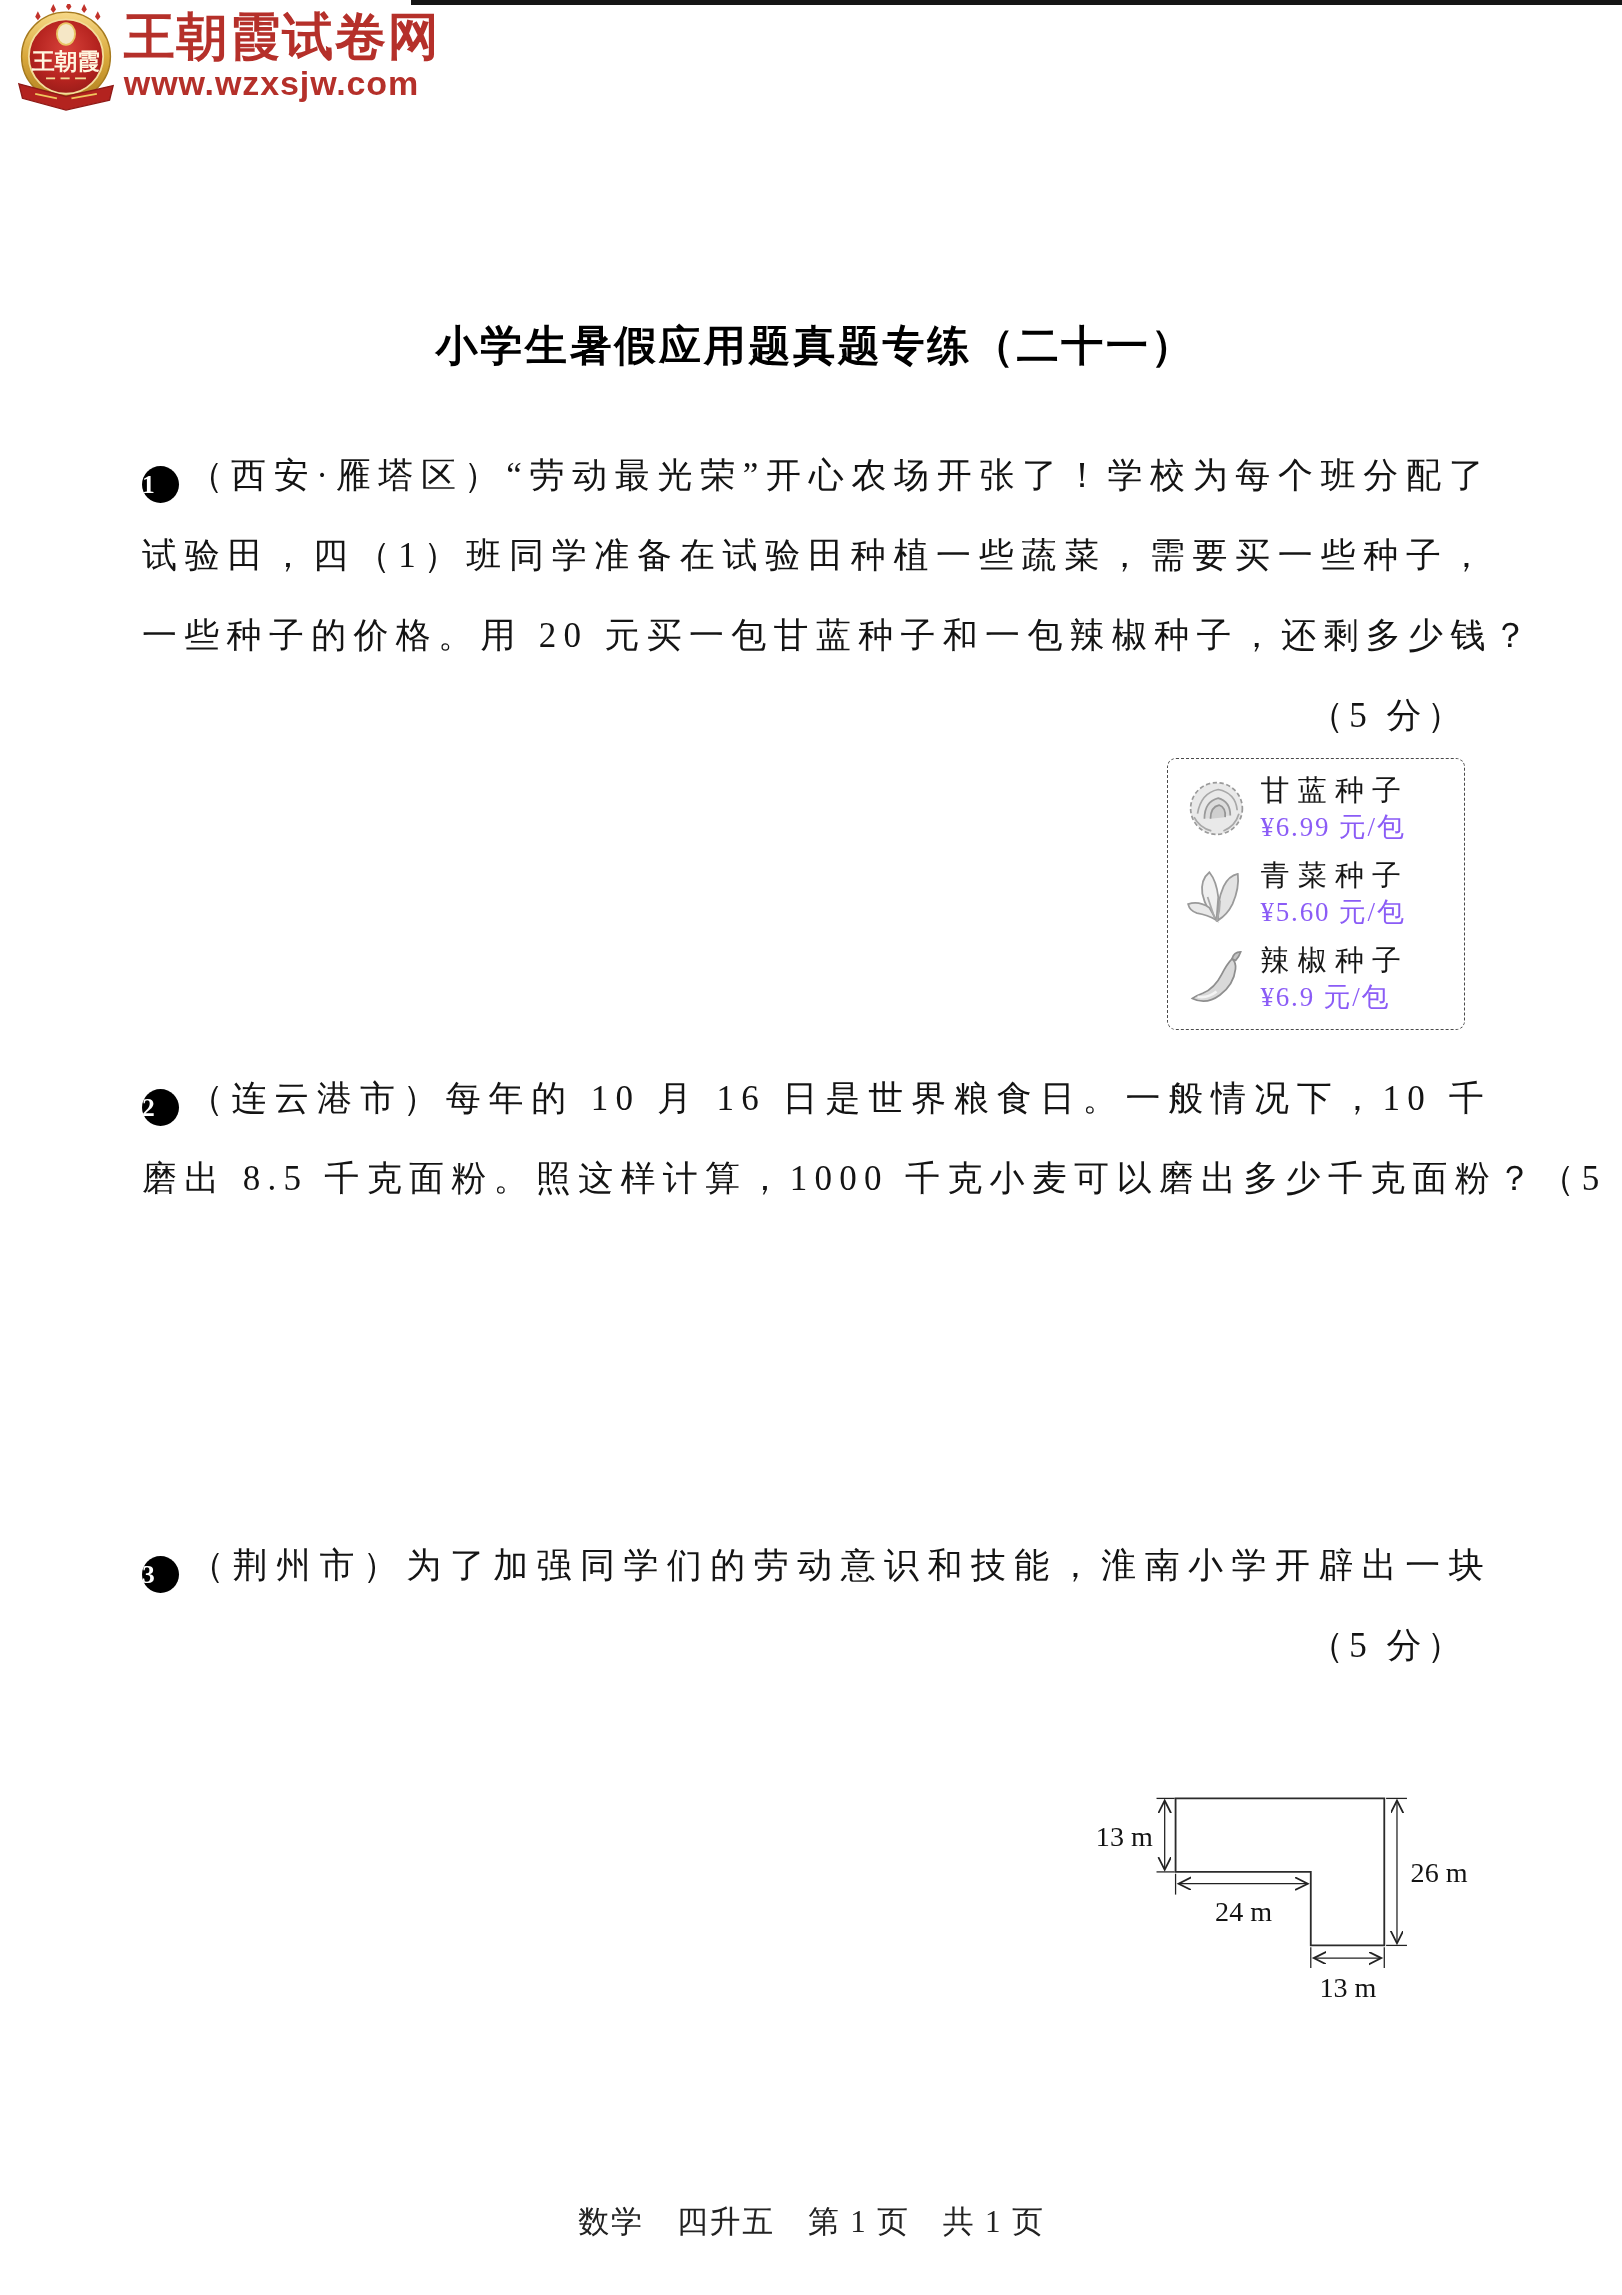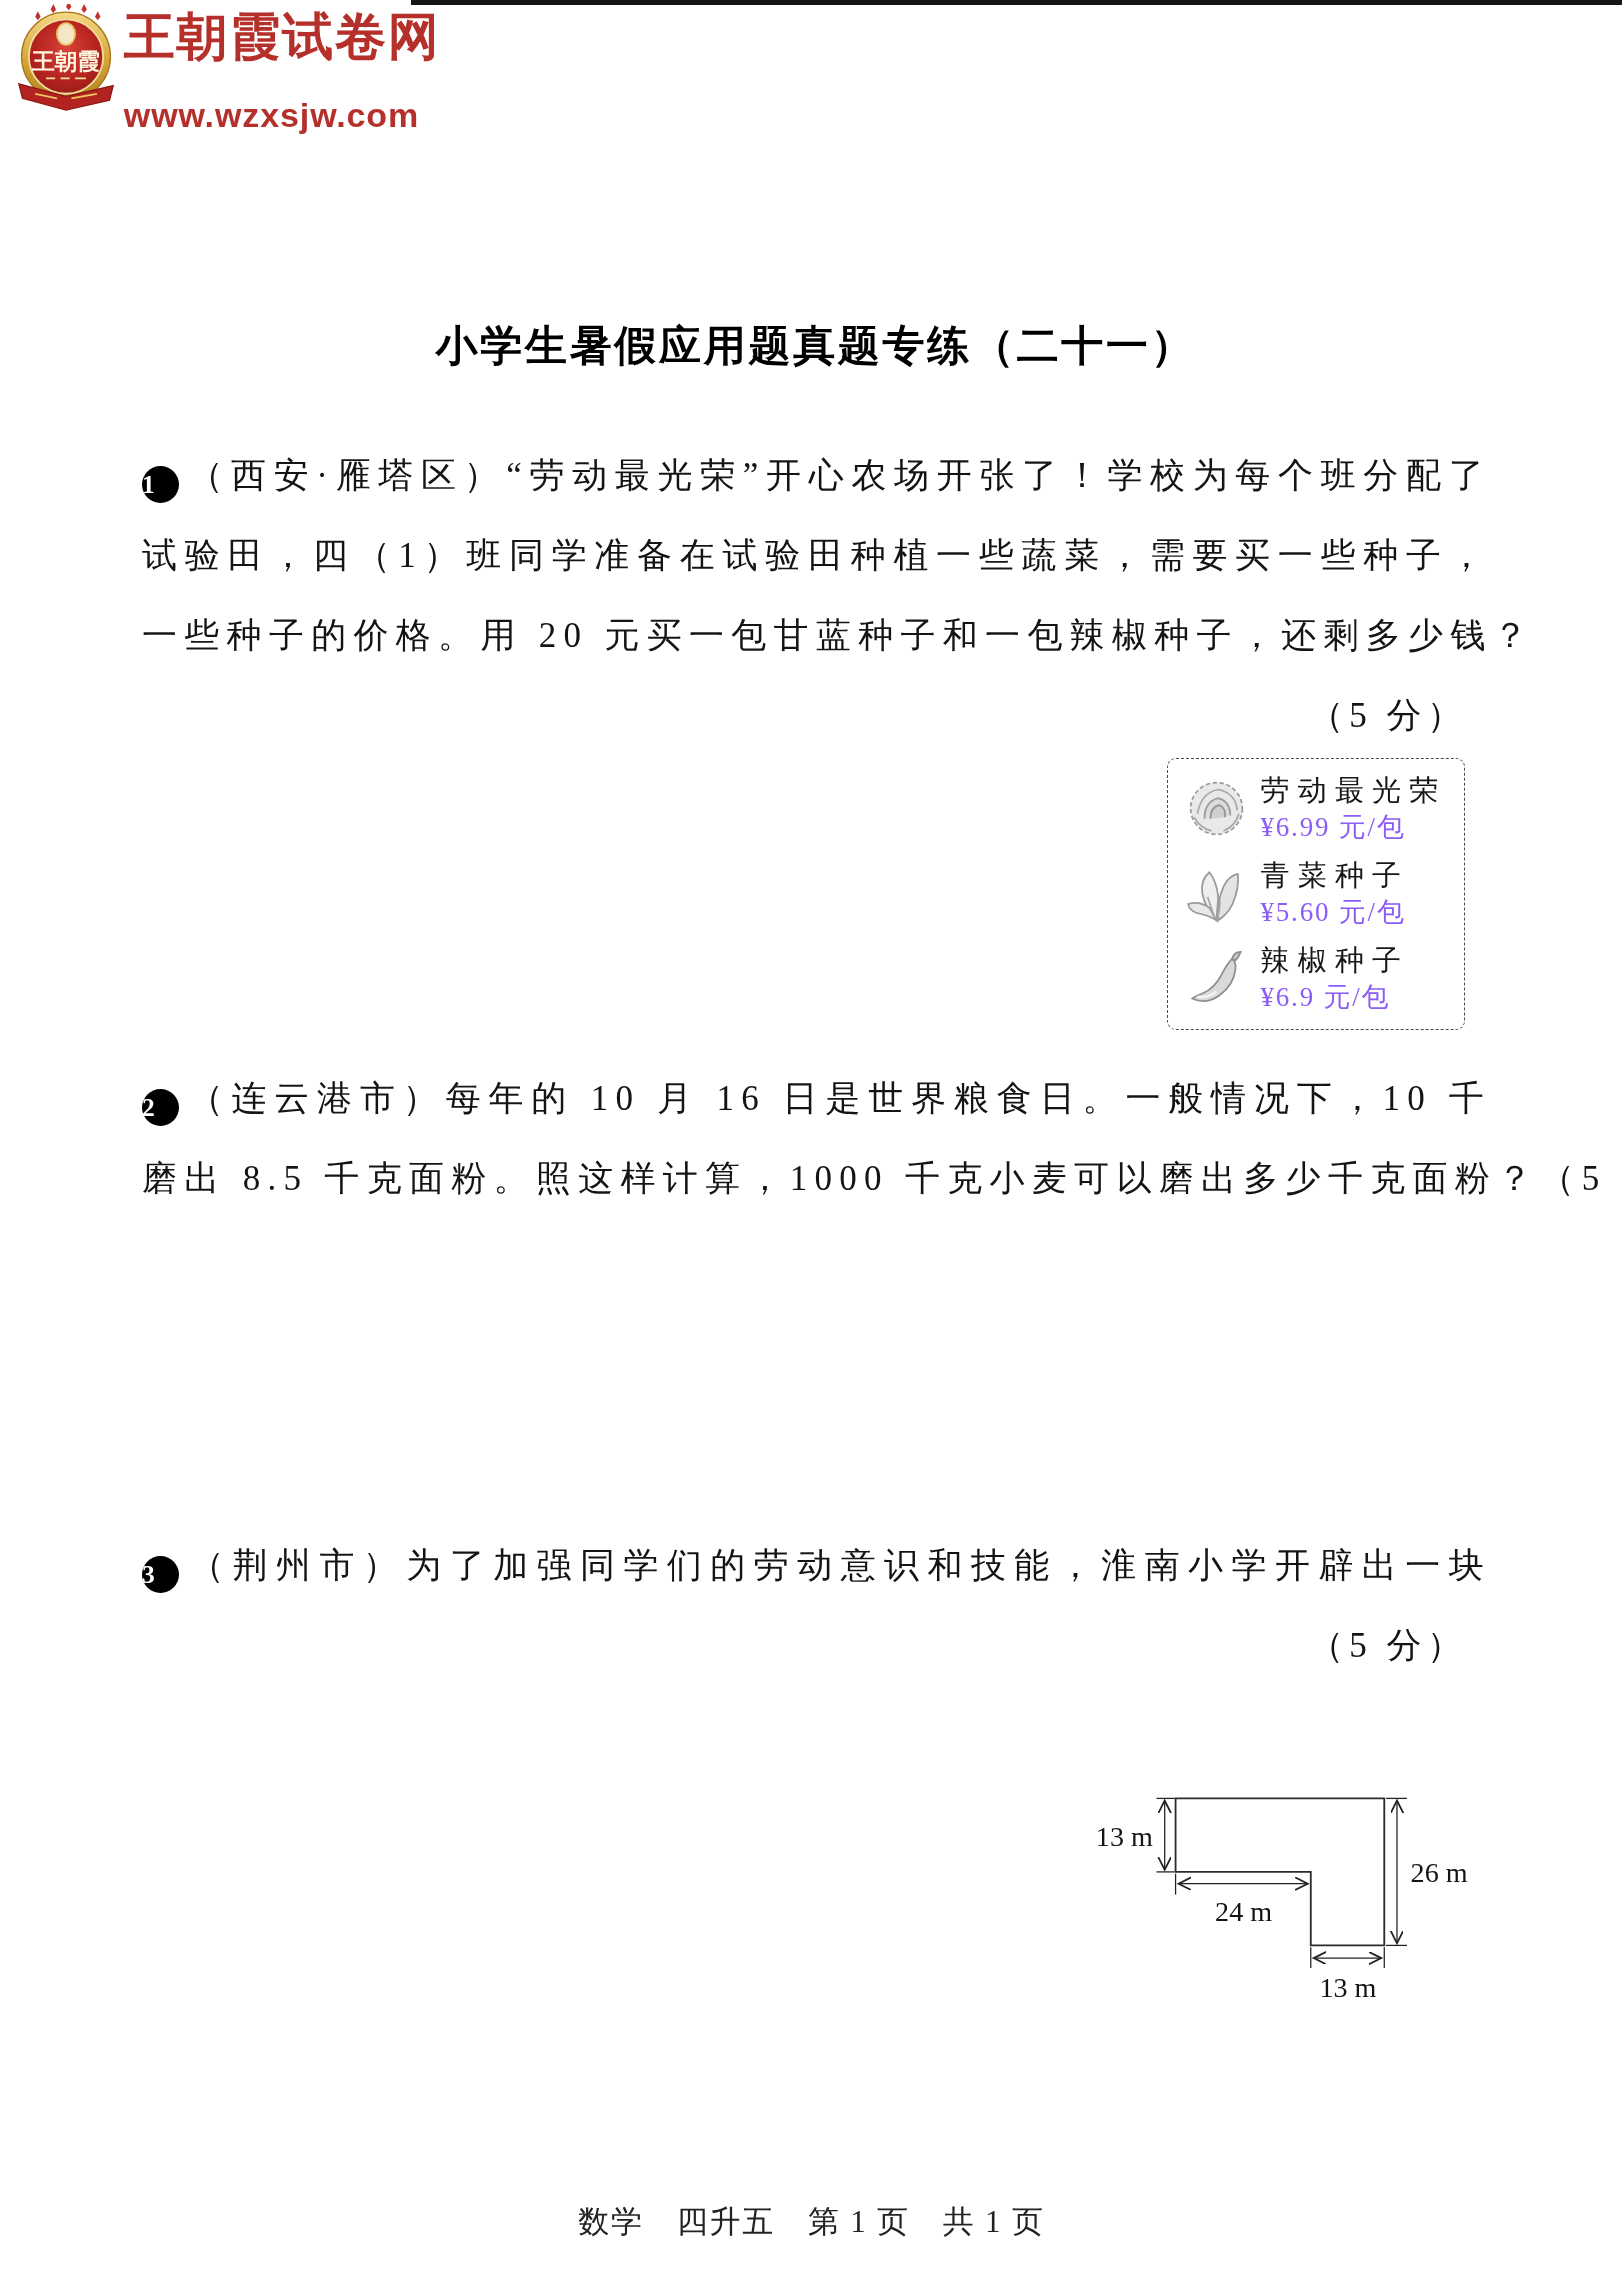--- a/index.html
+++ b/index.html
@@ -9,21 +9,21 @@
     overflow:hidden;
   }
   
   .top-bar{position:absolute;left:411px;top:0;width:1212px;height:4.5px;background:#151515;}
 
   
   .logo{position:absolute;left:14.5px;top:3.6px;display:flex;align-items:flex-start;}
   .medal{width:102px;height:107px;flex:0 0 auto;}
   .logo-text{margin-left:7.3px;padding-top:5.5px;font-family:"Liberation Sans","DejaVu Sans",sans-serif;}
   .site-name{font-weight:700;font-size:51px;line-height:56px;letter-spacing:1.8px;}
-  .site-url{font-weight:700;font-size:34px;line-height:36px;letter-spacing:0.9px;margin-top:32px;}
+  .site-url{font-weight:700;font-size:34px;line-height:36px;letter-spacing:0.9px;}
 
   
   .page-title{
     position:absolute;top:318px;left:4px;width:100%;text-align:center;
     font-family:"Liberation Sans","DejaVu Sans",sans-serif;font-weight:900;
     font-size:42px;letter-spacing:2.7px;color:#000;
   }
 
   
   .problem{position:absolute;left:142px;width:1349px;font-size:35px;color:#141414;}
@@ -125,21 +125,21 @@
     <span class="seed-icon">
       <svg viewBox="0 0 80 80" width="69" height="69">
         <circle cx="40" cy="40" r="30" fill="#e9e9e9" stroke="#9a9a9a" stroke-width="2" stroke-dasharray="5 3"></circle>
         <path d="M18,46 Q22,22 42,18 Q62,22 64,42" fill="none" stroke="#a8a8a8" stroke-width="2"></path>
         <path d="M26,52 Q26,32 42,28 Q56,32 56,48" fill="#dcdcdc" stroke="#9a9a9a" stroke-width="2"></path>
         <path d="M33,52 Q33,38 43,36 Q51,39 50,50" fill="#cfcfcf" stroke="#949494" stroke-width="2"></path>
         <path d="M14,50 Q20,62 34,66 M66,46 Q62,60 48,66" fill="none" stroke="#a8a8a8" stroke-width="2"></path>
       </svg>
     </span>
     <span class="seed-info">
-      <span class="seed-name" style="display:block">劳动最光荣</span>
+      <span class="seed-name" style="display:block">甘蓝种子</span>
       <span class="seed-price" style="display:block">¥6.99 元/包</span>
     </span>
   </div>
 
   <div class="seed-row">
     <span class="seed-icon">
       <svg viewBox="0 0 80 80" width="71" height="71">
         <path d="M40,70 Q28,58 24,40 Q22,24 32,16 Q40,26 42,44 Z" fill="#efefef" stroke="#9a9a9a" stroke-width="2"></path>
         <path d="M42,70 Q40,50 48,32 Q54,20 64,18 Q66,34 58,52 Q52,64 42,70 Z" fill="#e3e3e3" stroke="#9a9a9a" stroke-width="2"></path>
         <path d="M40,70 Q30,64 18,62 Q10,60 8,52 Q20,48 32,56 Z" fill="#e9e9e9" stroke="#9a9a9a" stroke-width="2"></path>

